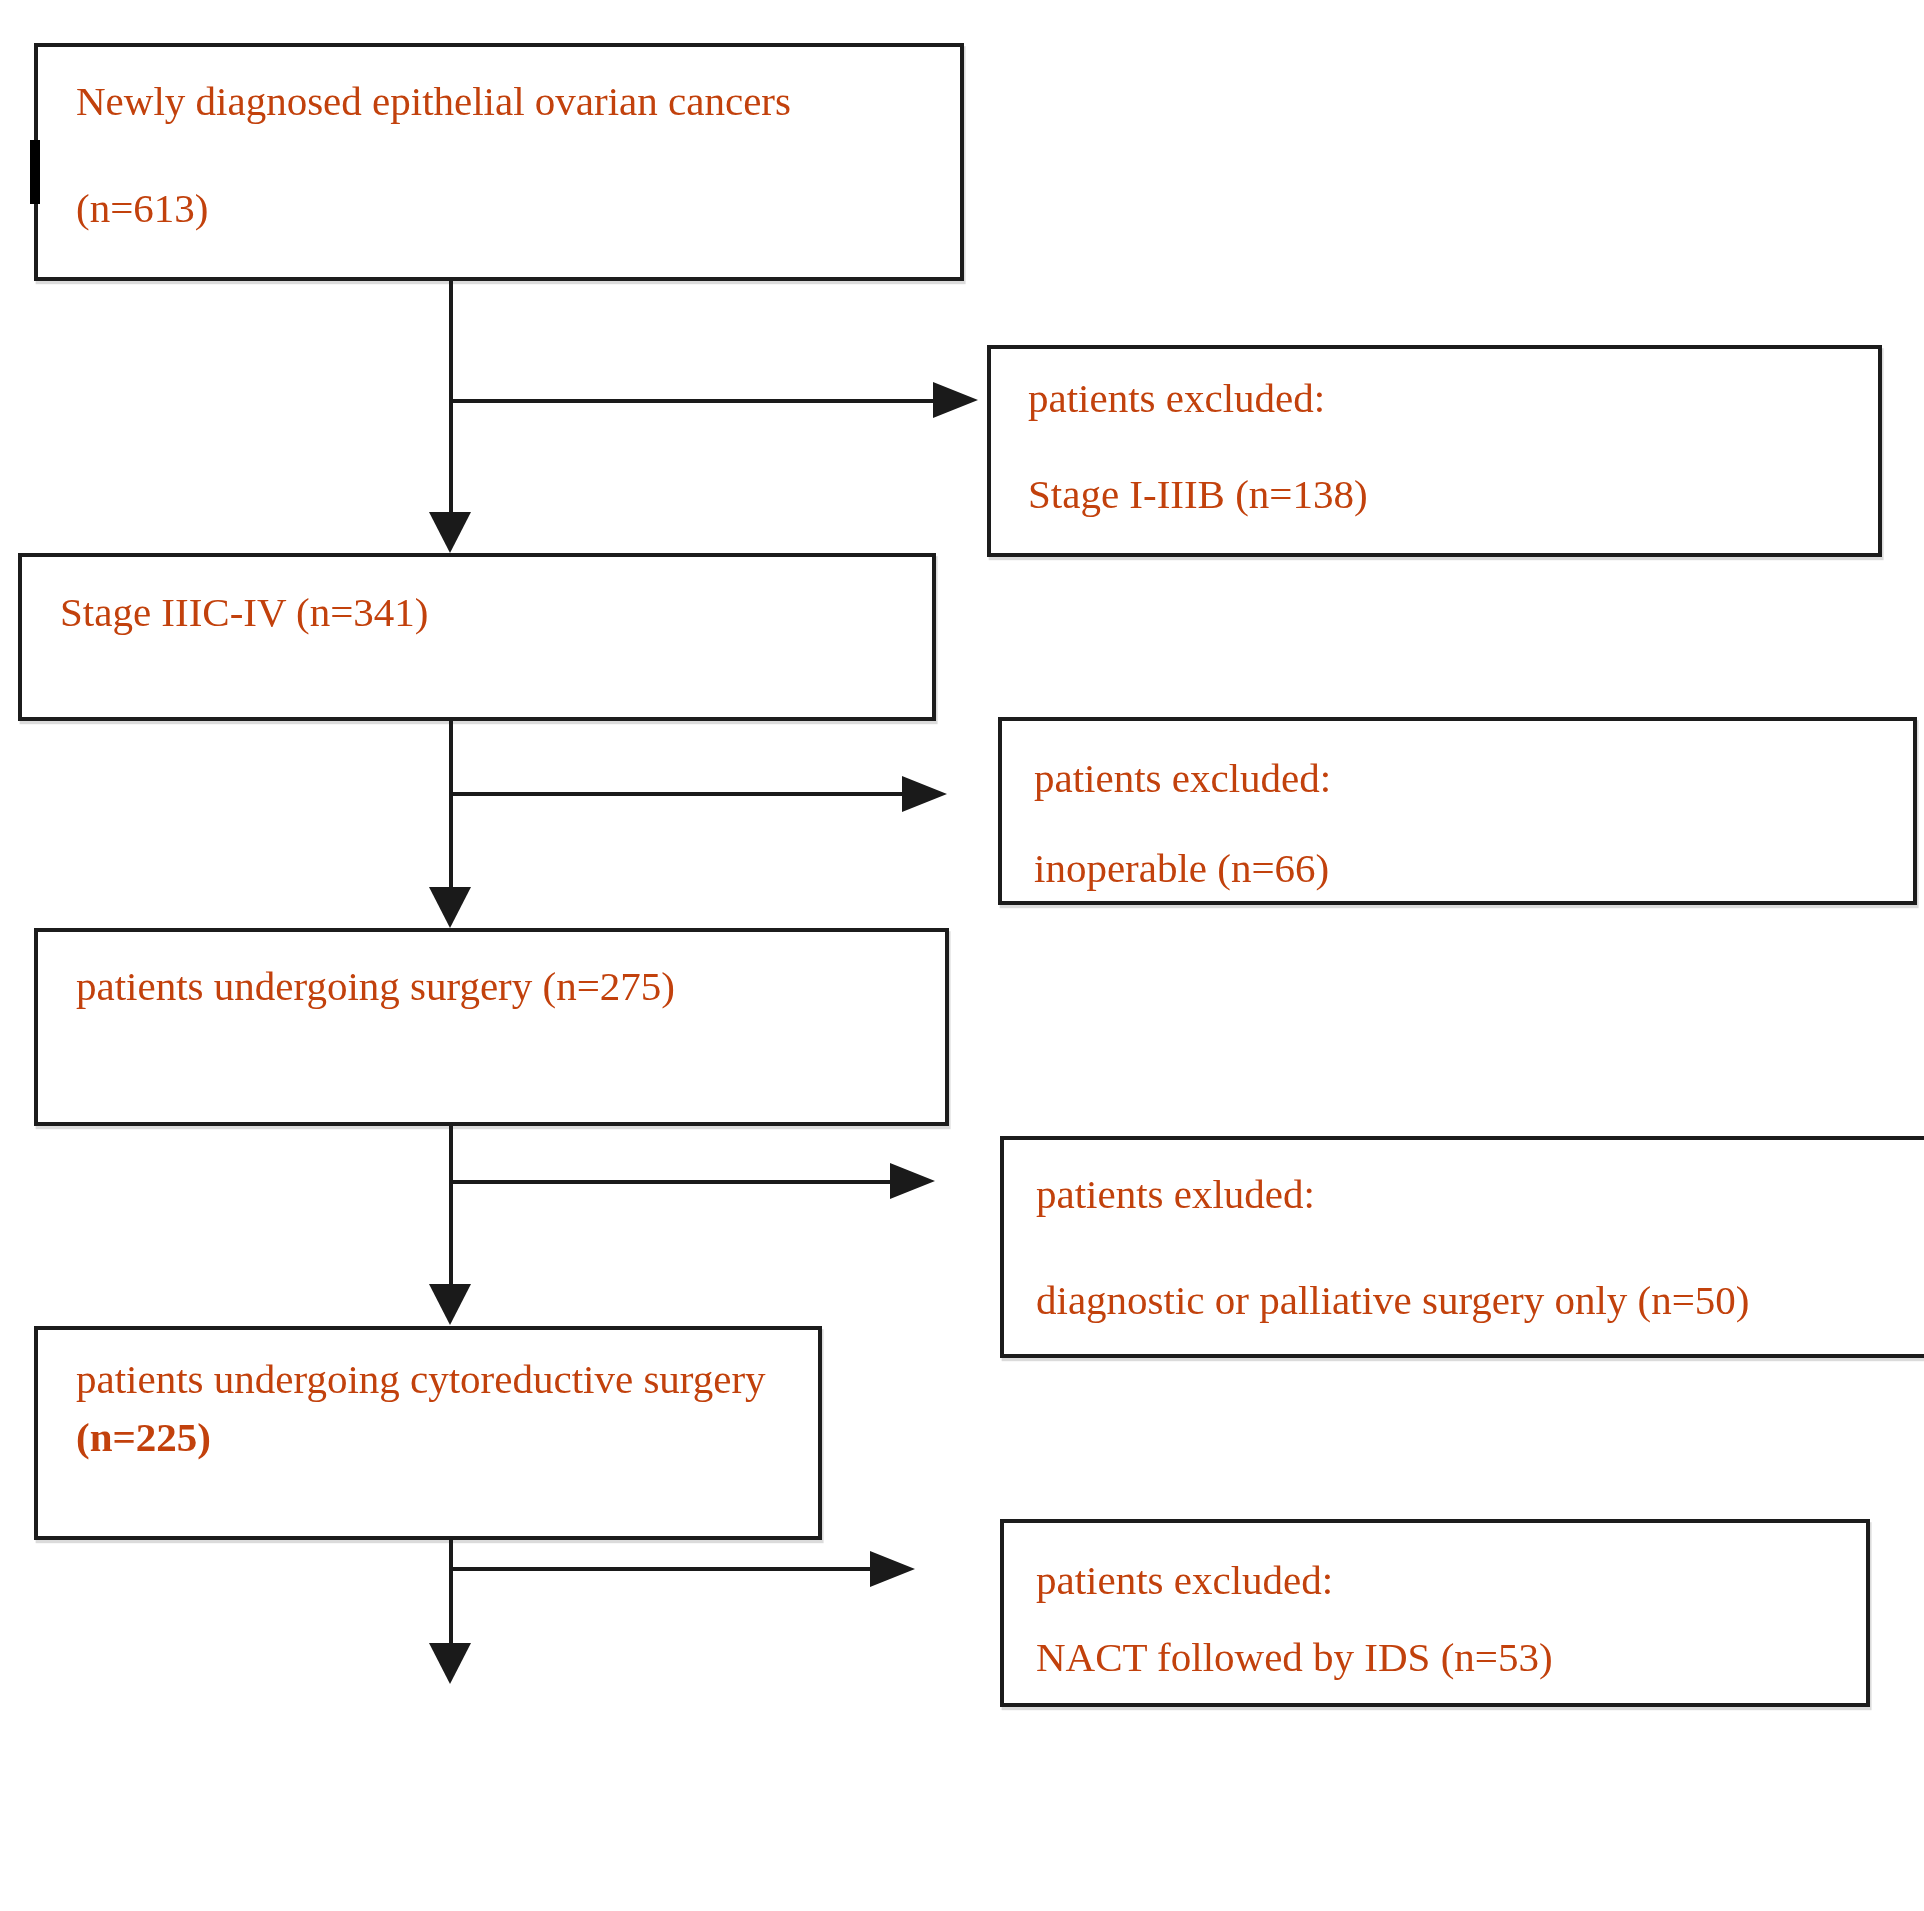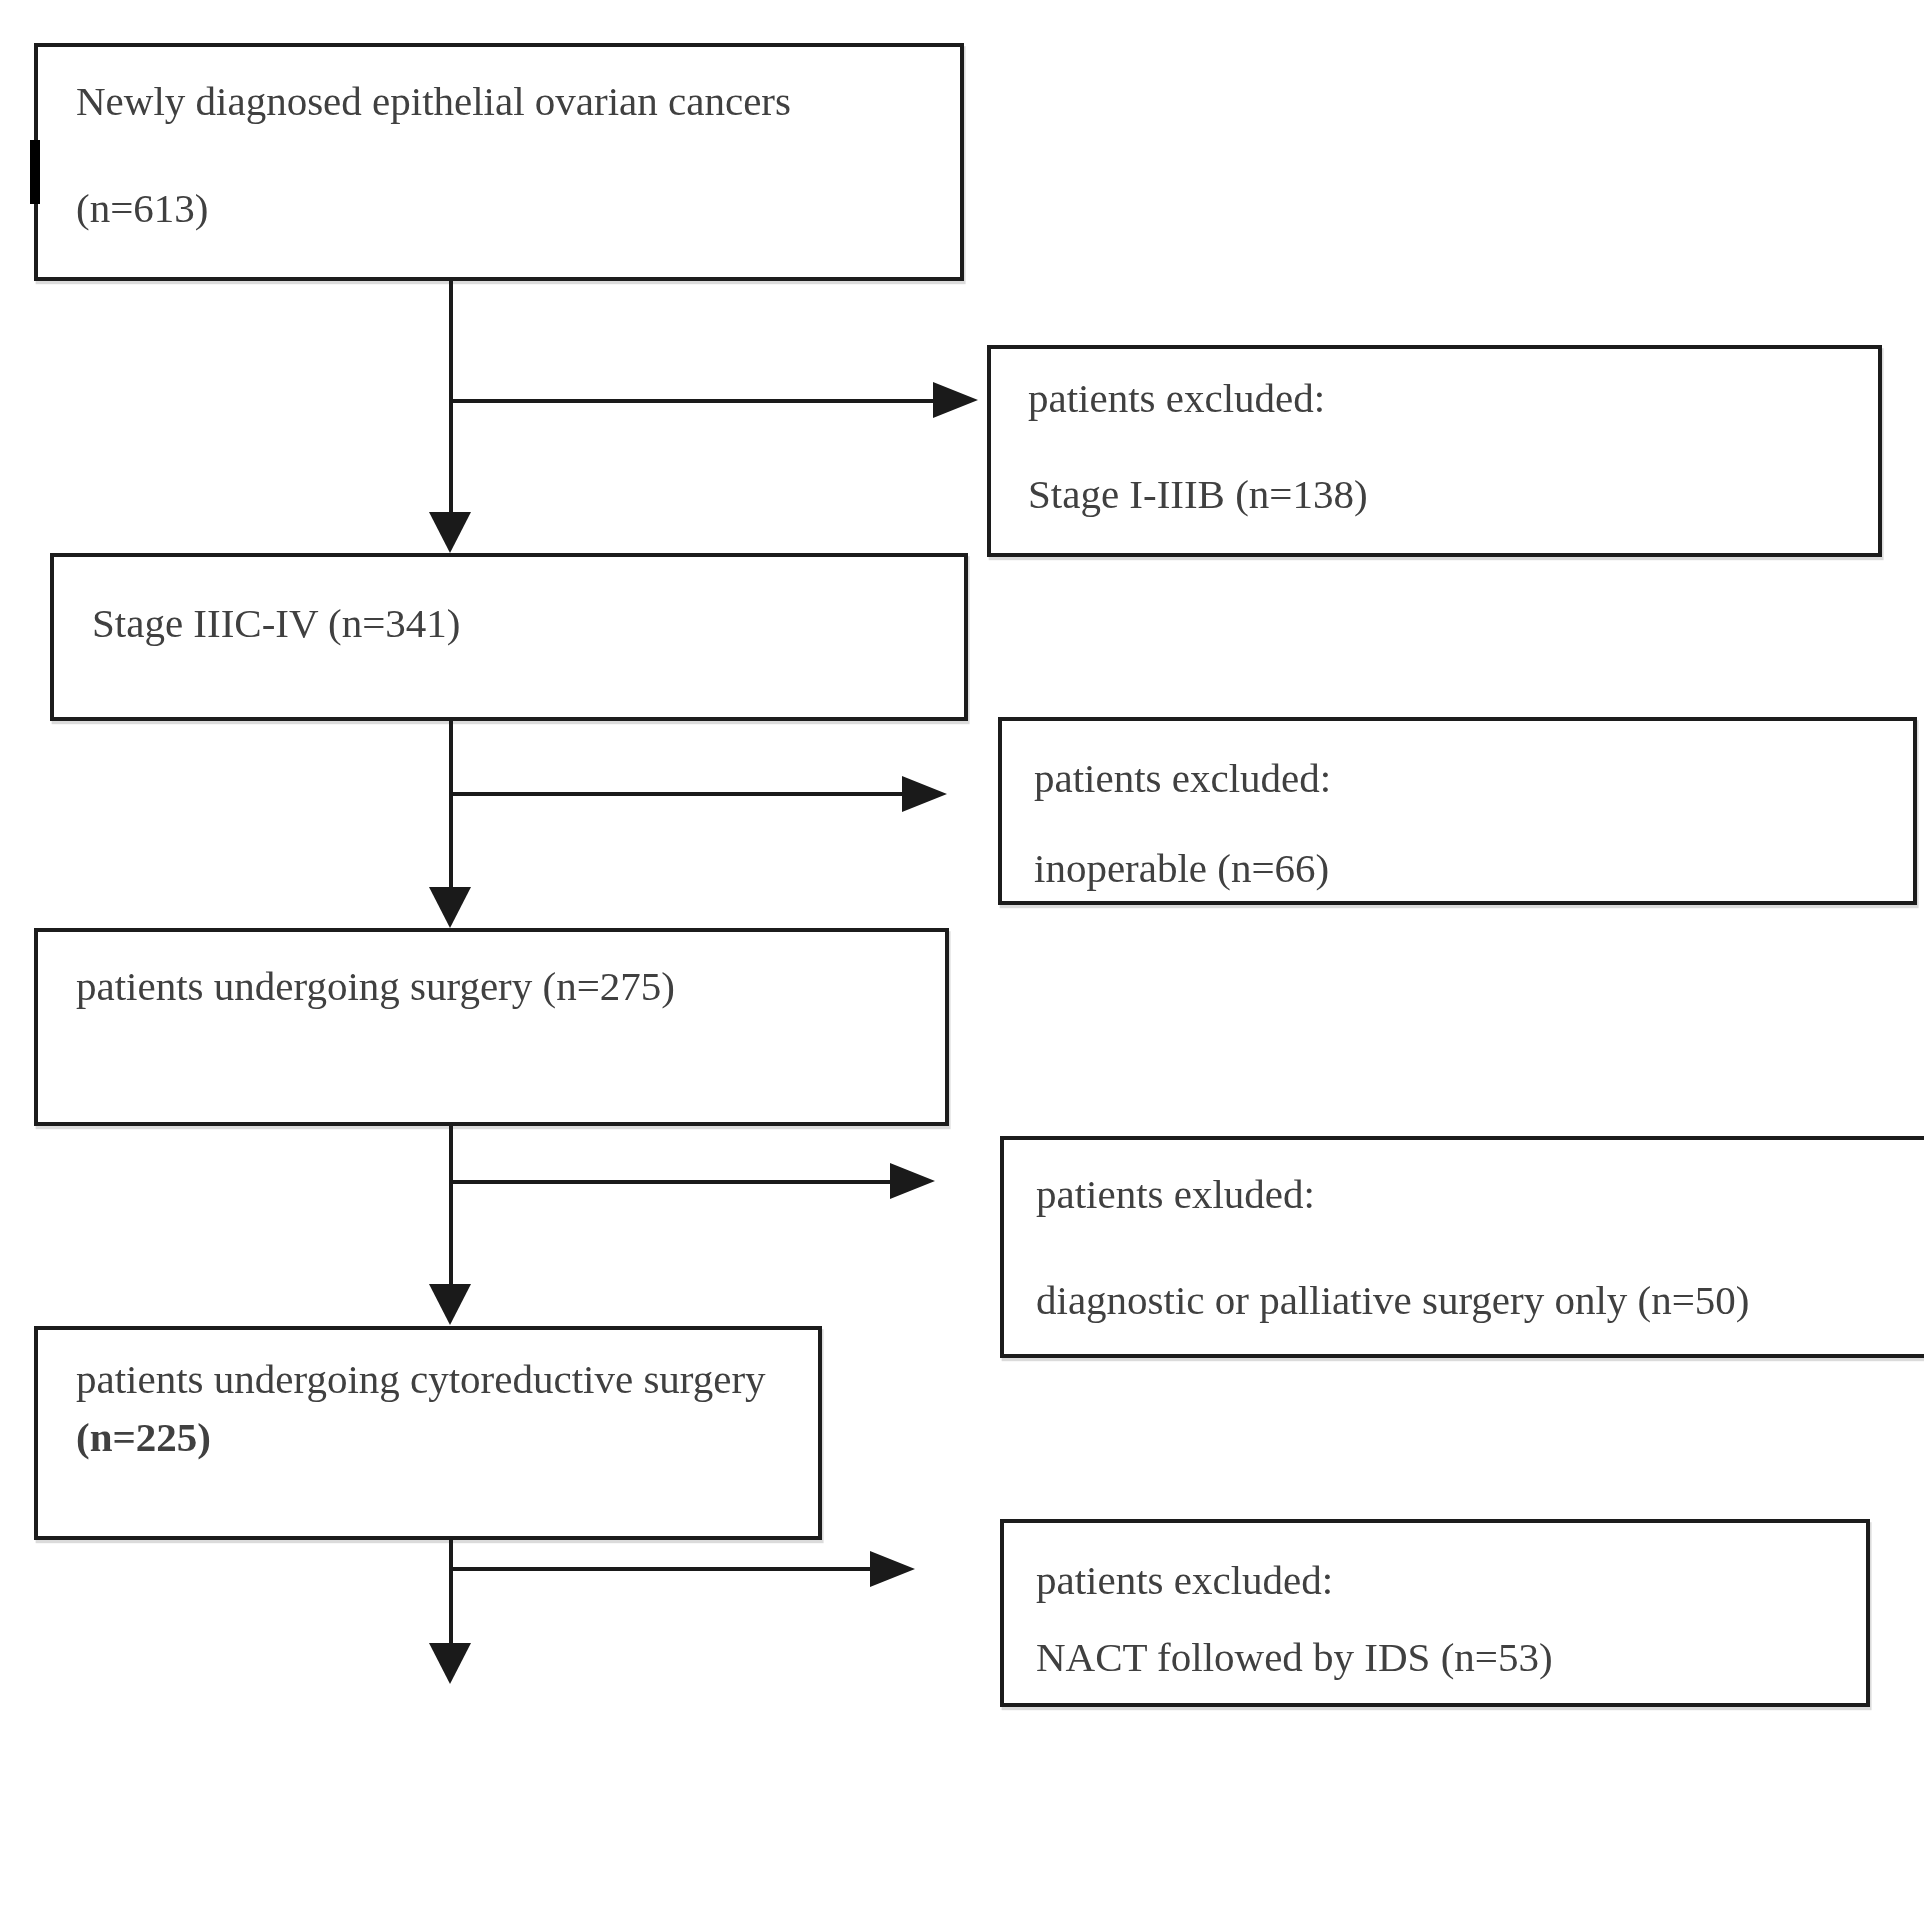--- a/index.html
+++ b/index.html
@@ -3,35 +3,35 @@
 <meta charset="utf-8">
 <style>
   html, body { margin: 0; padding: 0; background: #ffffff; }
   * { box-sizing: border-box; }
   #canvas {
     position: relative;
     width: 1924px;
     height: 1911px;
     background: #ffffff;
     font-family: "Liberation Serif", "DejaVu Serif", serif;
-    color: #404040;
+    color: #c2410c;
   }
   .box {
     position: absolute;
     background: #ffffff;
     border: 4px solid #1c1c1c;
     box-shadow: 1.6px 3.2px 0 rgba(0,0,0,0.14);
     font-size: 41px;
     line-height: 1.22;
   }
   .box .tline { white-space: nowrap; }
   
   #b1 { left: 34px;  top: 43px;   width: 930px; height: 238px; padding: 29px 38px; }
   #b1 .l2 { margin-top: 57px; }
-  #b2 { left: 50px;  top: 553px;  width: 918px; height: 168px; padding: 41px 38px; }
+  #b2 { left: 18px;  top: 553px;  width: 918px; height: 168px; padding: 30px 38px; }
   #b3 { left: 34px;  top: 928px; width: 915px; height: 198px; padding: 29px 38px; }
   #b4 { left: 34px;  top: 1326px; width: 788px; height: 214px; padding: 24px 38px; }
   #b4 .l2 { margin-top: 8px; font-weight: bold; }
   #b5 { left: 40px;  top: 1685px; width: 906px; height: 188px; padding: 24px 40px; font-weight: bold; }
   #b5 .l2 { margin-top: 16px; }
   
   #e1 { left: 987px; top: 345px;  width: 895px; height: 212px; padding: 24px 37px; }
   #e1 .l2 { margin-top: 46px; }
   #e2 { left: 998px; top: 717px;  width: 919px; height: 188px; padding: 32px 32px; }
   #e2 .l2 { margin-top: 40px; }

